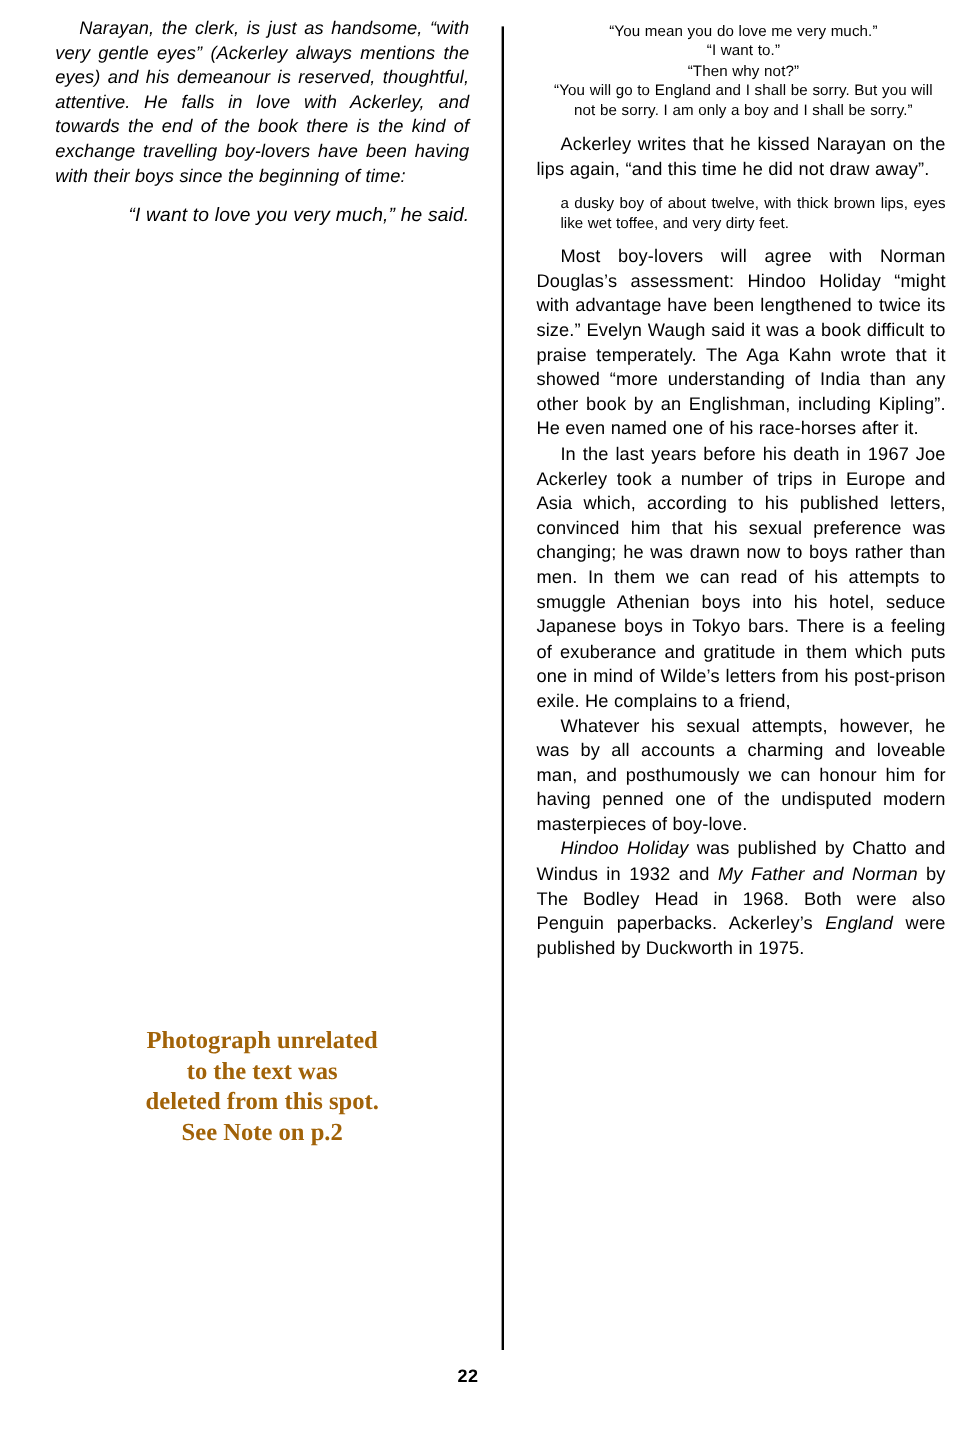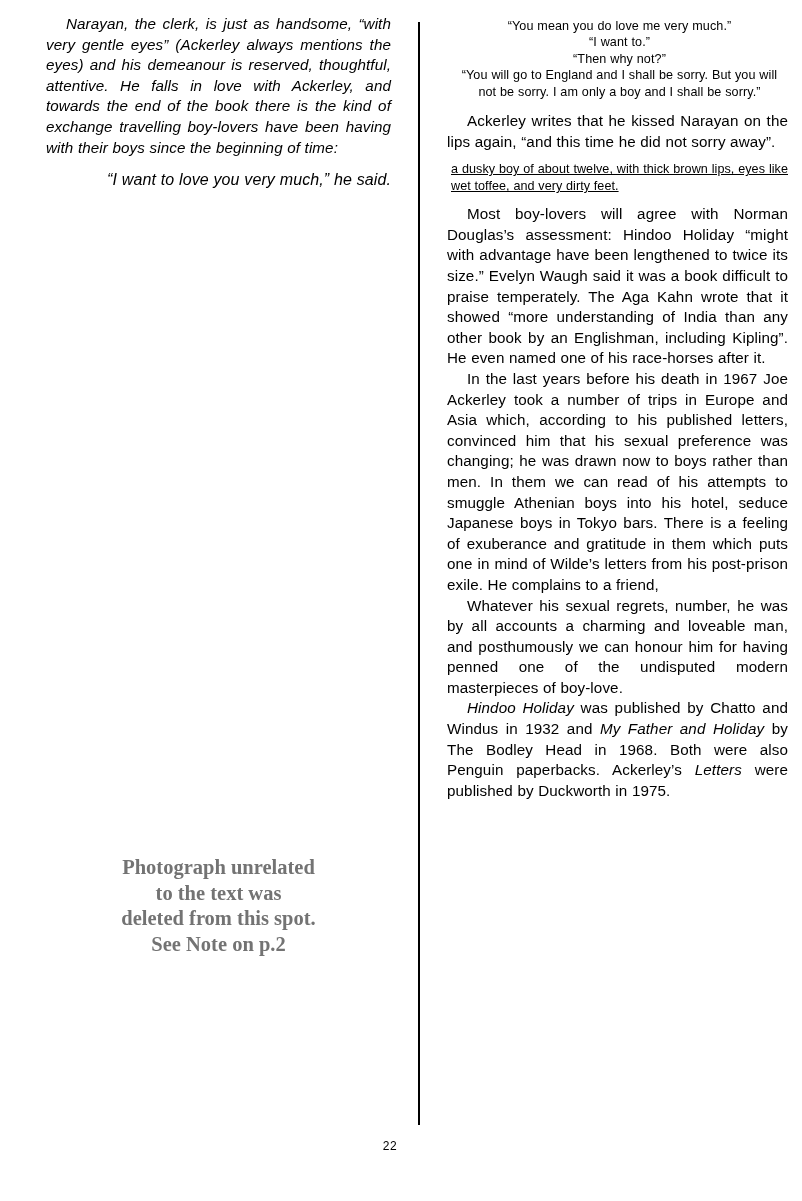--- a/index.html
+++ b/index.html
@@ -65,23 +65,22 @@
     margin-top: 0;
   }
 
   
   p.extract {
     font-size: 12.6px;
     line-height: 17px;
     text-align: justify;
     text-indent: 0;
     letter-spacing: 0.05px;
-    margin: 9px 0 9px 0;
+    margin: 9px 0 9px 16px;
     padding-left: 4px;
-    text-decoration: underline;
   }
   p.extract-lines {
     font-size: 12.6px;
     line-height: 16.4px;
     text-align: center;
     text-indent: 0;
     margin: 4px 0 11px 0;
     padding-left: 4px;
     white-space: pre-line;
   }
@@ -99,32 +98,32 @@
   .photo-note {
     position: absolute;
     left: 46px;
     top: 855px;
     width: 345px;
     text-align: center;
     font-family: "Liberation Serif", serif;
     font-weight: bold;
     font-size: 20.5px;
     line-height: 25.5px;
-    color: #737373;
+    color: #a16207;
   }
 
   
   .folio {
     position: absolute;
     left: 0;
     top: 1139px;
     width: 780px;
     text-align: center;
-    font-size: 12px;
-    font-weight: normal;
+    font-size: 15px;
+    font-weight: bold;
     letter-spacing: 0.5px;
   }
 </style>
 </head>
 <body>
 
 <div class="page">
 
   <div class="column-rule"></div>
 
@@ -140,31 +139,31 @@
 See Note on p.2</span>
   </div>
 
   <div class="col col-right">
 
     <p class="extract-lines">“You mean you do love me very much.”
 “I want to.”
 “Then why not?”
 “You will go to England and I shall be sorry. But you will not be sorry. I am only a boy and I shall be sorry.”</p>
 
-    <p class="body">Ackerley writes that he kissed Narayan on the lips again, “and this time he did not sorry away”.</p>
+    <p class="body">Ackerley writes that he kissed Narayan on the lips again, “and this time he did not draw away”.</p>
 
 
     <p class="extract">a dusky boy of about twelve, with thick brown lips, eyes like wet toffee, and very dirty feet.</p>
 
     <p class="body">Most boy-lovers will agree with Norman Douglas’s assessment: Hindoo Holiday “might with advantage have been lengthened to twice its size.” Evelyn Waugh said it was a book difficult to praise temperately. The Aga Kahn wrote that it showed “more understanding of India than any other book by an Englishman, including Kipling”. He even named one of his race-horses after it.</p>
 
     <p class="body">In the last years before his death in 1967 Joe Ackerley took a number of trips in Europe and Asia which, according to his published letters, convinced him that his sexual preference was changing; he was drawn now to boys rather than men. In them we can read of his attempts to smuggle Athenian boys into his hotel, seduce Japanese boys in Tokyo bars. There is a feeling of exuberance and gratitude in them which puts one in mind of Wilde’s letters from his post-prison exile. He complains to a friend,</p>
 
 
-    <p class="body">Whatever his sexual regrets, number, he was by all accounts a charming and loveable man, and posthumously we can honour him for having penned one of the undisputed modern masterpieces of boy-love.</p>
+    <p class="body">Whatever his sexual attempts, however, he was by all accounts a charming and loveable man, and posthumously we can honour him for having penned one of the undisputed modern masterpieces of boy-love.</p>
 
-    <p class="body"><em class="ital">Hindoo Holiday</em><span> was published by Chatto and Windus in 1932 and </span><em class="ital">My Father and Holiday</em><span> by The Bodley Head in 1968. Both were also Penguin paperbacks. Ackerley’s </span><em class="ital">Letters</em><span> were published by Duckworth in 1975.</span></p>
+    <p class="body"><em class="ital">Hindoo Holiday</em><span> was published by Chatto and Windus in 1932 and </span><em class="ital">My Father and Norman</em><span> by The Bodley Head in 1968. Both were also Penguin paperbacks. Ackerley’s </span><em class="ital">England</em><span> were published by Duckworth in 1975.</span></p>
 
   </div>
 
   <div class="folio">22</div>
 
 </div>
 
 </body></html>

